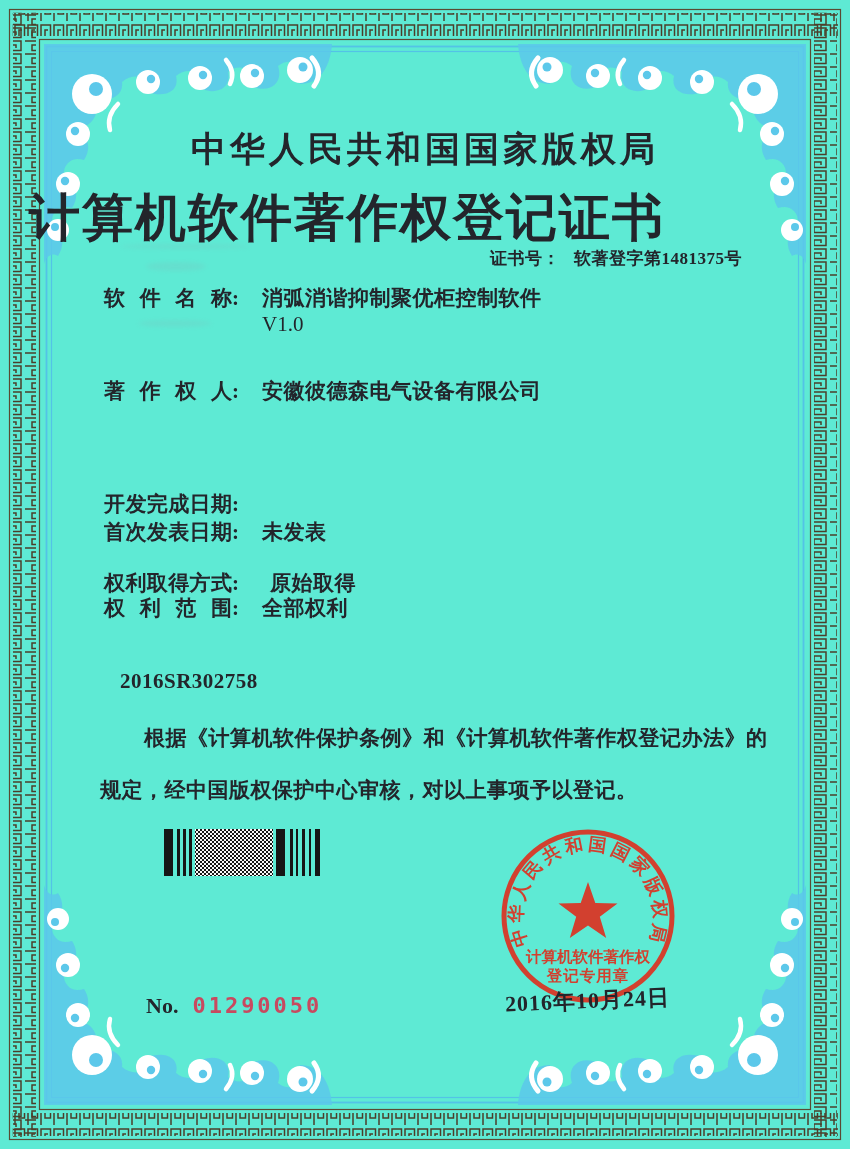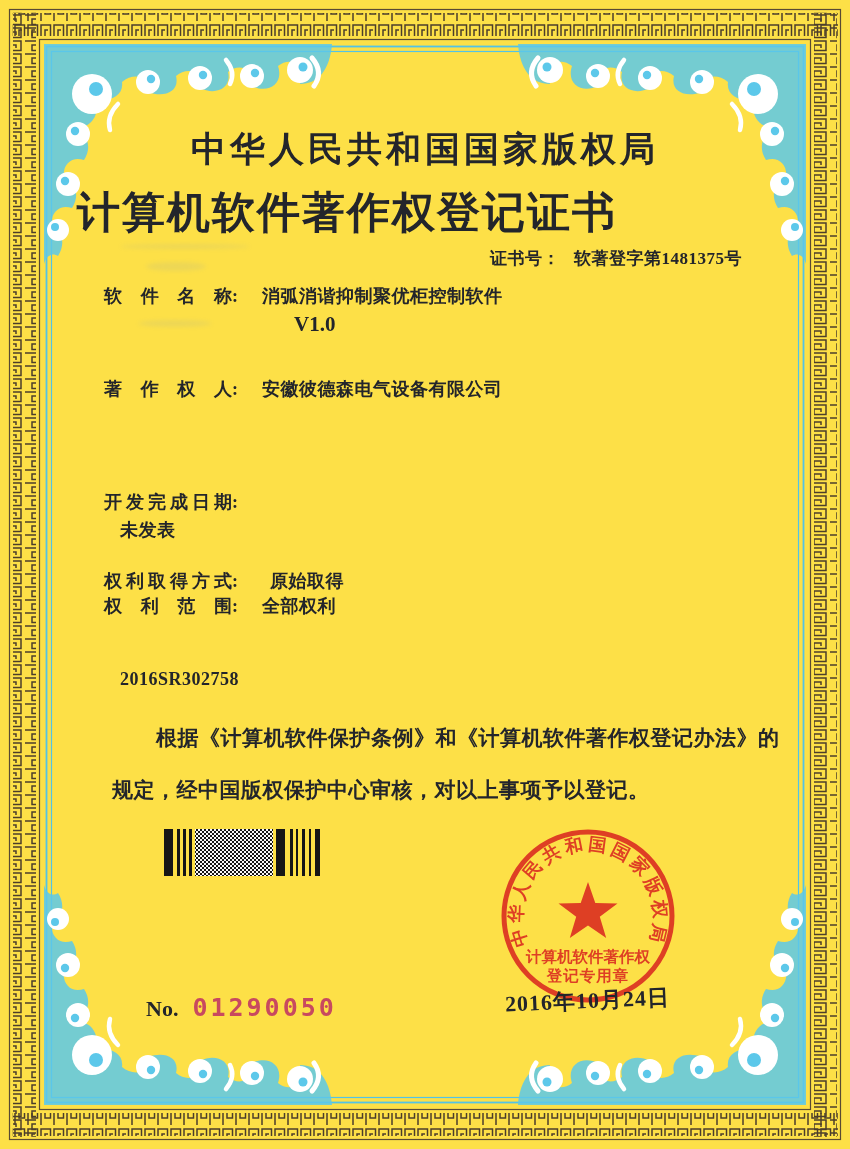--- a/index.html
+++ b/index.html
@@ -1,43 +1,43 @@
 <!DOCTYPE html>
 <html><head>
 <meta charset="utf-8">
 <style>
   html,body{margin:0;padding:0;background:#ffffff;}
-  #page{position:relative;width:850px;height:1149px;background:#fde047;overflow:hidden;
+  #page{position:relative;width:850px;height:1149px;background:#5eead4;overflow:hidden;
         font-family:"Liberation Serif","DejaVu Serif",serif;color:#23252b;}
   .abs{position:absolute;}
   svg{display:block;}
   
   .issuer{left:0;top:126px;width:850px;text-align:center;font-size:35px;font-weight:700;
           letter-spacing:4px;}
-  .cert-title{left:0;top:184px;width:694px;text-align:center;font-size:43px;font-weight:700;
+  .cert-title{left:0;top:184px;width:694px;text-align:center;font-size:51px;font-weight:700;
           letter-spacing:2px;}
   .certno{right:108px;top:247px;font-size:17px;font-weight:600;letter-spacing:.5px;}
   .certno .val{margin-left:14px;}
   
-  .row{left:104px;display:flex;align-items:flex-end;font-size:18px;font-weight:600;}
+  .row{left:104px;display:flex;align-items:flex-end;font-size:21px;font-weight:600;}
   .lblbox{width:142px;flex:0 0 142px;white-space:nowrap;}
   .lbl{display:inline-block;width:128px;text-align:justify;text-align-last:justify;}
   .val{letter-spacing:.5px;}
   .row .val{margin-left:16px;}
-  .v2{left:262px;font-size:21px;font-weight:700;margin-left:32px;}
+  .v2{left:262px;font-size:21px;font-weight:400;}
   
-  .stmt{left:112px;width:668px;font-size:21px;font-weight:600;letter-spacing:.5px;}
+  .stmt{left:100px;width:668px;font-size:21px;font-weight:600;letter-spacing:.5px;}
   .stmt .l1{padding-left:44px;}
   .stmt .l2{margin-top:24px;}
   
   .dateline{left:505px;top:986px;font-size:22px;font-weight:700;letter-spacing:1px;
             transform:rotate(-2.5deg);}
   .serial{left:146px;top:993px;font-size:22px;font-weight:600;}
   .serial .num{font-family:"DejaVu Sans Mono","Liberation Mono",monospace;
-               color:#c8495f;font-size:25px;letter-spacing:3px;margin-left:14px;font-weight:600;}
+               color:#c8495f;font-size:22px;letter-spacing:3px;margin-left:14px;font-weight:600;}
   
   .smudge{background:#8fa0ab;opacity:.14;filter:blur(2px);border-radius:50%;}
 </style>
 </head>
 <body>
 
 <div id="page">
 
   <svg class="abs" style="left:0;top:0;pointer-events:none;" width="850" height="1149" viewBox="0 0 850 1149">
     <defs>
@@ -114,20 +114,21 @@
   <div class="abs row" style="top:377px;">
     <span class="lblbox"><span class="lbl">著作权人</span><span>:</span></span>
     <span class="val">安徽彼德森电气设备有限公司</span>
   </div>
 
   <div class="abs row" style="top:490px;">
     <span class="lblbox"><span class="lbl">开发完成日期</span><span>:</span></span>
   </div>
 
   <div class="abs row" style="top:518px;">
+    <span class="lblbox"><span class="lbl">首次发表日期</span><span>:</span></span>
     <span class="val">未发表</span>
   </div>
 
   <div class="abs row" style="top:569px;gap:8px;">
     <span class="lblbox"><span class="lbl">权利取得方式</span><span>:</span></span>
     <span class="val">原始取得</span>
   </div>
 
   <div class="abs row" style="top:594px;">
     <span class="lblbox"><span class="lbl">权利范围</span><span>:</span></span>

